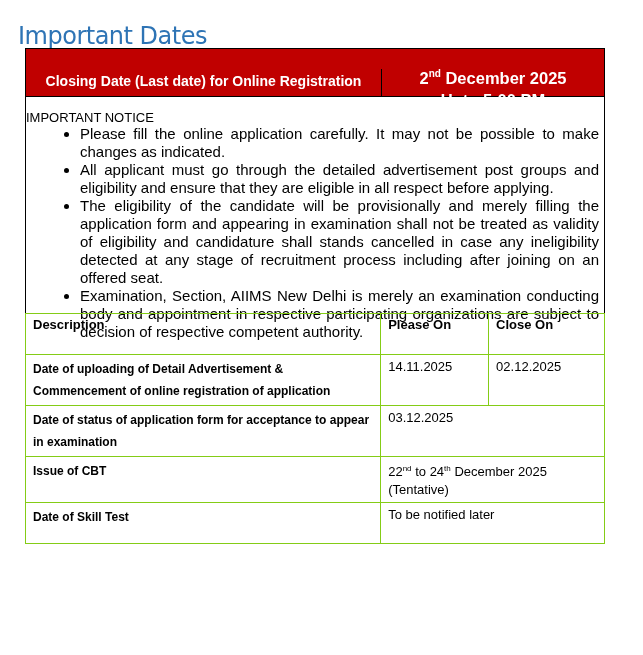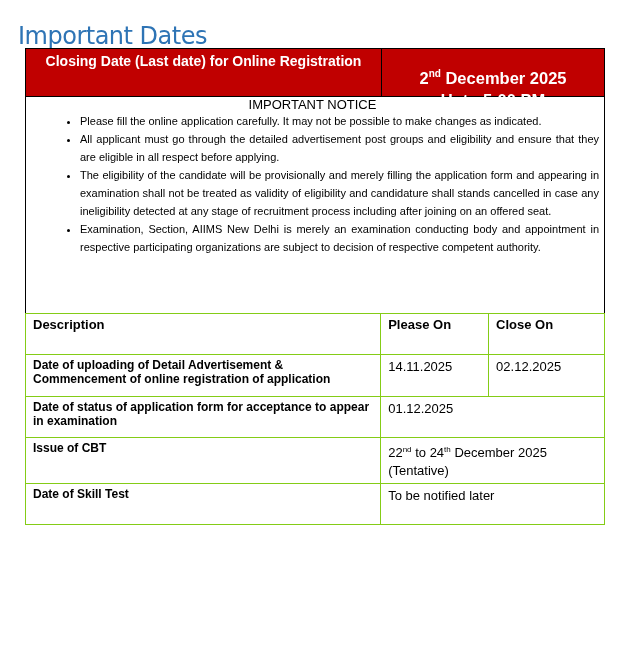--- a/index.html
+++ b/index.html
@@ -3,32 +3,32 @@
 <meta charset="utf-8">
 <style>
   html, body { margin: 0; padding: 0; background: #ffffff; }
   body { width: 643px; height: 655px; position: relative; overflow: hidden;
          font-family: "Liberation Sans", sans-serif; color: #000; }
   .title { position: absolute; left: 18px; top: 22px; font-size: 24px; color: #2e74b5;
            font-family: "DejaVu Sans", sans-serif; letter-spacing: -0.5px; }
   .frame { position: absolute; left: 25px; width: 580px; border: 1px solid #000; box-sizing: border-box; }
   .red { top: 48px; height: 49px; background: #c00000; display: flex; }
   .red .l { width: 356px; border-right: 1px solid #000; color: #fff; font-weight: bold;
-            font-size: 14px; text-align: center; padding-top: 4px; box-sizing: border-box; }
+            font-size: 14px; text-align: center; padding-top: 4px; box-sizing: border-box; margin-top: 20px; }
   .red .r { flex: 1; color: #fff; font-weight: bold; font-size: 16.5px; text-align: center;
             line-height: 22px; padding-top: 14px; }
   .red sup { font-size: 10px; }
   .notice { top: 96px; height: 218px; border-top: none; padding: 0 5px 0 0; }
-  .notice .nh { text-align: center; font-size: 13px; margin-top: 1px; }
-  .notice ul { margin: 0; padding-left: 54px; font-size: 11px; line-height: 18px; text-align: justify; }
+  .notice .nh { text-align: left; font-size: 13px; margin-top: 14px; }
+  .notice ul { margin: 0; padding-left: 54px; font-size: 15px; line-height: 18px; text-align: justify; }
   .notice li { margin: 0; }
   table.dates { position: absolute; left: 25px; top: 313px; width: 580px; border-collapse: collapse;
                 font-size: 12.5px; }
   table.dates td { border: 1px solid #84cc16; vertical-align: top; padding: 3px 7px; }
-  .desc { font-weight: bold; font-size: 12px; line-height: 14px; font-family: "Liberation Sans", sans-serif; }
+  .desc { font-weight: bold; font-size: 12px; line-height: 22px; font-family: "Liberation Sans", sans-serif; }
   .val { font-size: 13px; line-height: 18px; }
   .hdr { font-weight: bold; font-size: 13px; }
   sup.s { font-size: 8px; }
 </style>
 </head>
 <body>
 
 <div class="title">Important Dates</div>
 
 <div class="frame red">
@@ -61,21 +61,21 @@
     <td class="hdr">Please On</td>
     <td class="hdr">Close On</td>
   </tr>
   <tr style="height:42px">
     <td class="desc">Date of uploading of Detail Advertisement &amp; Commencement of online registration of application</td>
     <td class="val">14.11.2025</td>
     <td class="val">02.12.2025</td>
   </tr>
   <tr style="height:41px">
     <td class="desc">Date of status of application form for acceptance to appear in examination</td>
-    <td class="val" colspan="2">01.12.2025</td>
+    <td class="val" colspan="2">03.12.2025</td>
   </tr>
   <tr style="height:42px">
     <td class="desc">Issue of CBT</td>
     <td class="val" colspan="2">
       <span>22</span><sup class="s">nd</sup><span> to 24</span><sup class="s">th</sup><span> December 2025</span><br>
       <span>(Tentative)</span>
     </td>
   </tr>
   <tr style="height:41px">
     <td class="desc">Date of Skill Test</td>

